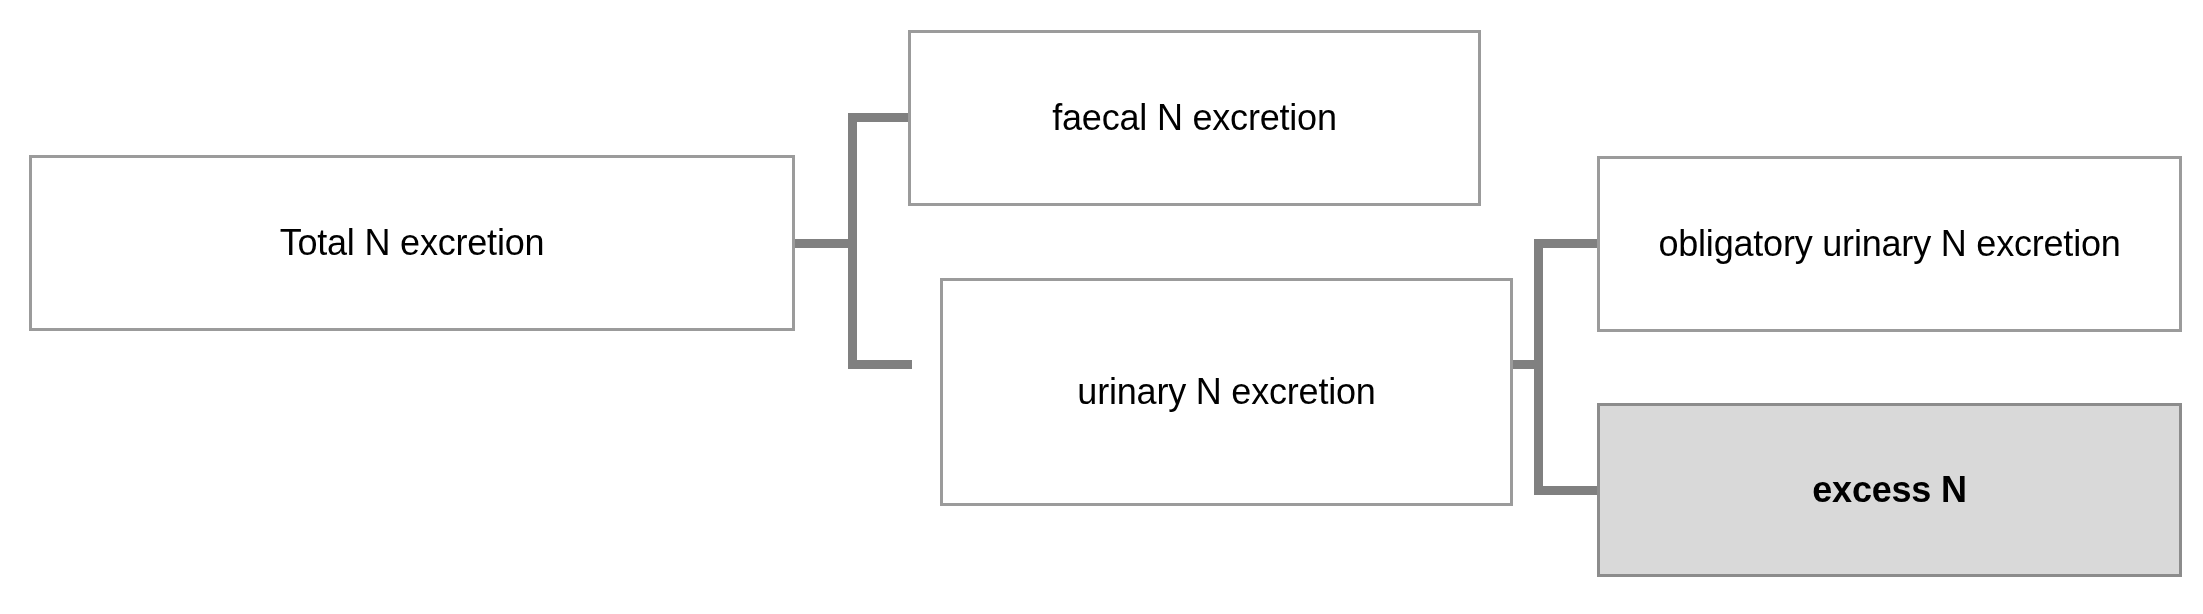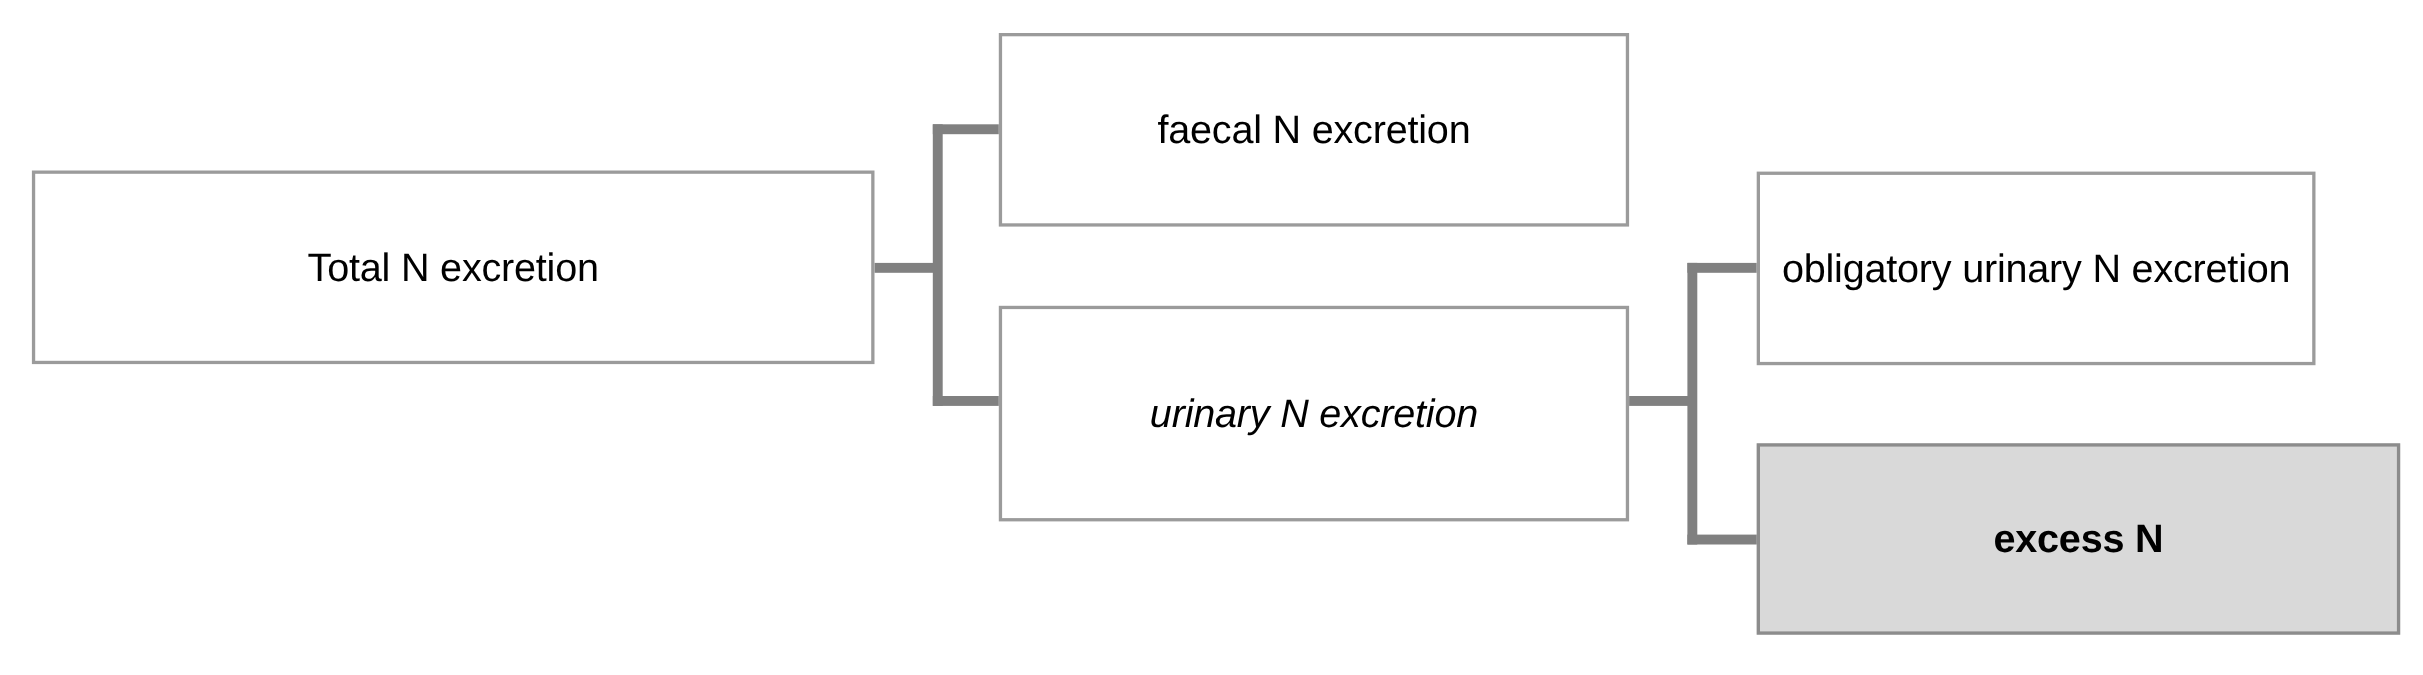--- a/index.html
+++ b/index.html
@@ -53,32 +53,31 @@
   }
 
   
   #node-faecal {
     left: 908px;
     top: 30px;
     width: 573px;
     height: 176px;
   }
   #node-urinary {
-    left: 908px;
+    left: 940px;
     top: 278px;
     width: 573px;
-    height: 196px;
-    font-style: italic;
+    height: 228px;
   }
 
   
   #node-obligatory {
     left: 1597px;
     top: 156px;
-    width: 508px;
+    width: 585px;
     height: 176px;
   }
   #node-excess {
     left: 1597px;
     top: 403px;
     width: 585px;
     height: 174px;
     font-weight: bold;
   }
 

